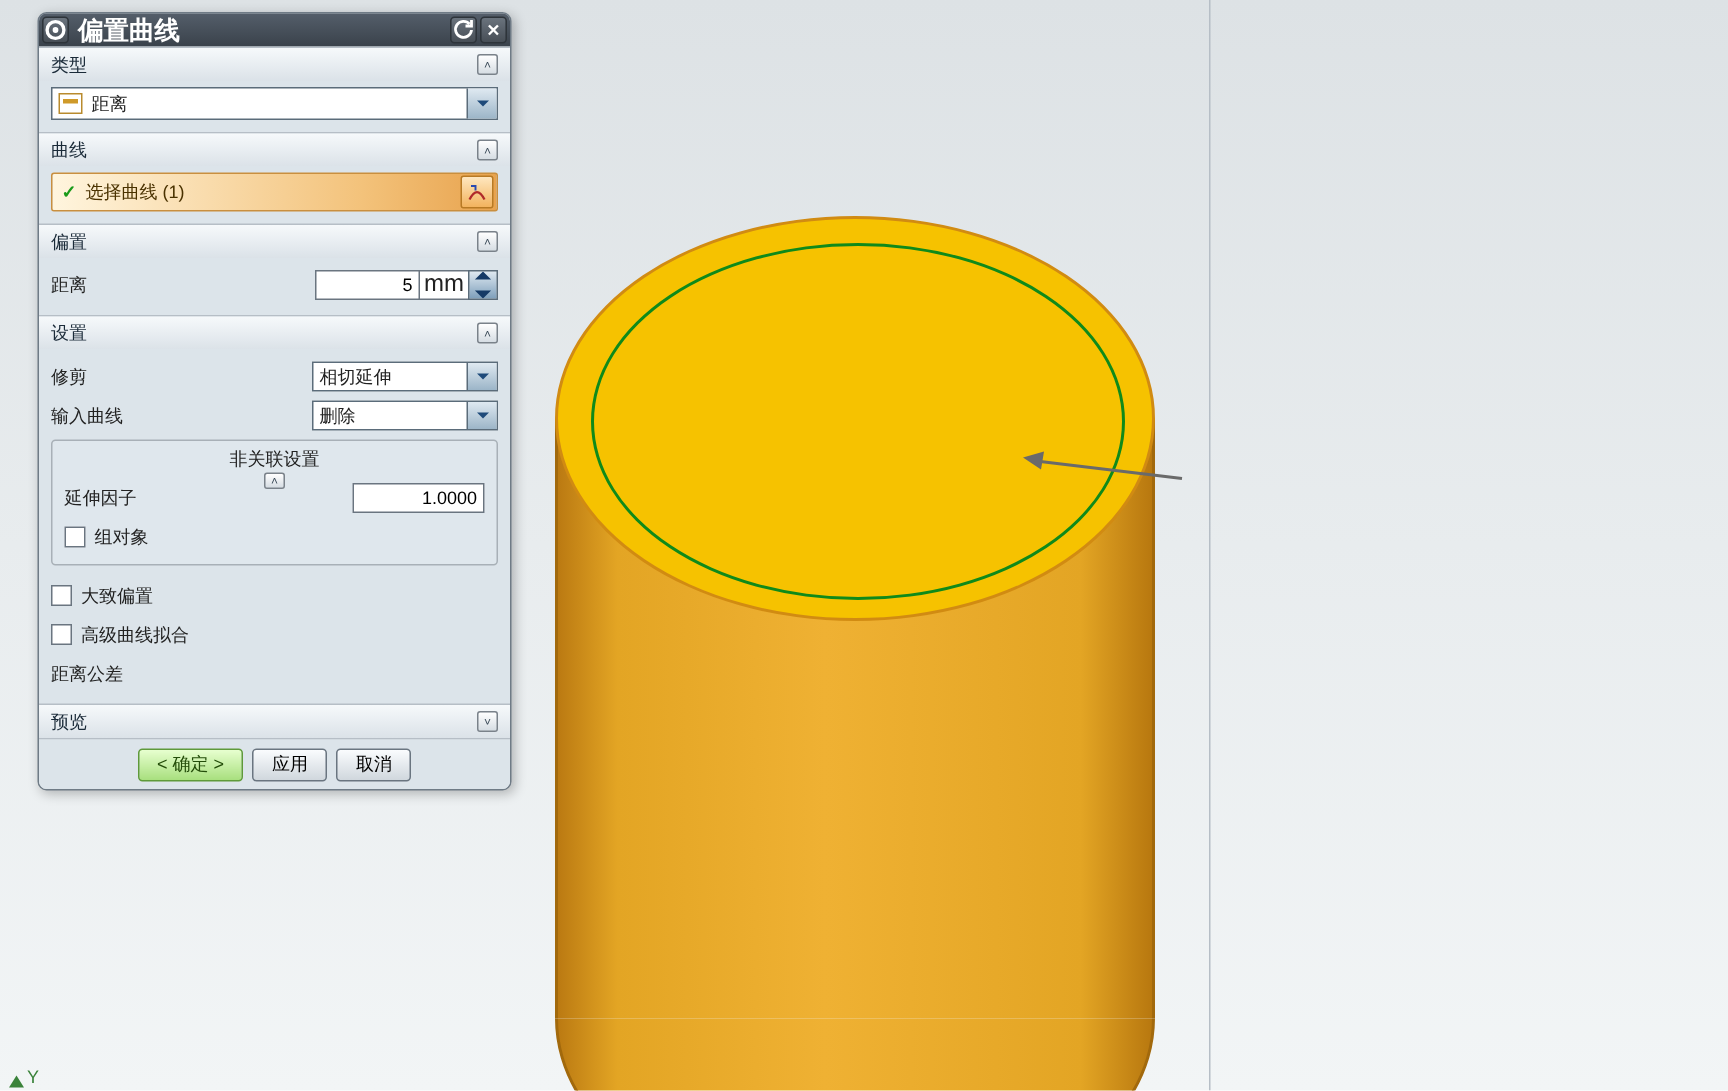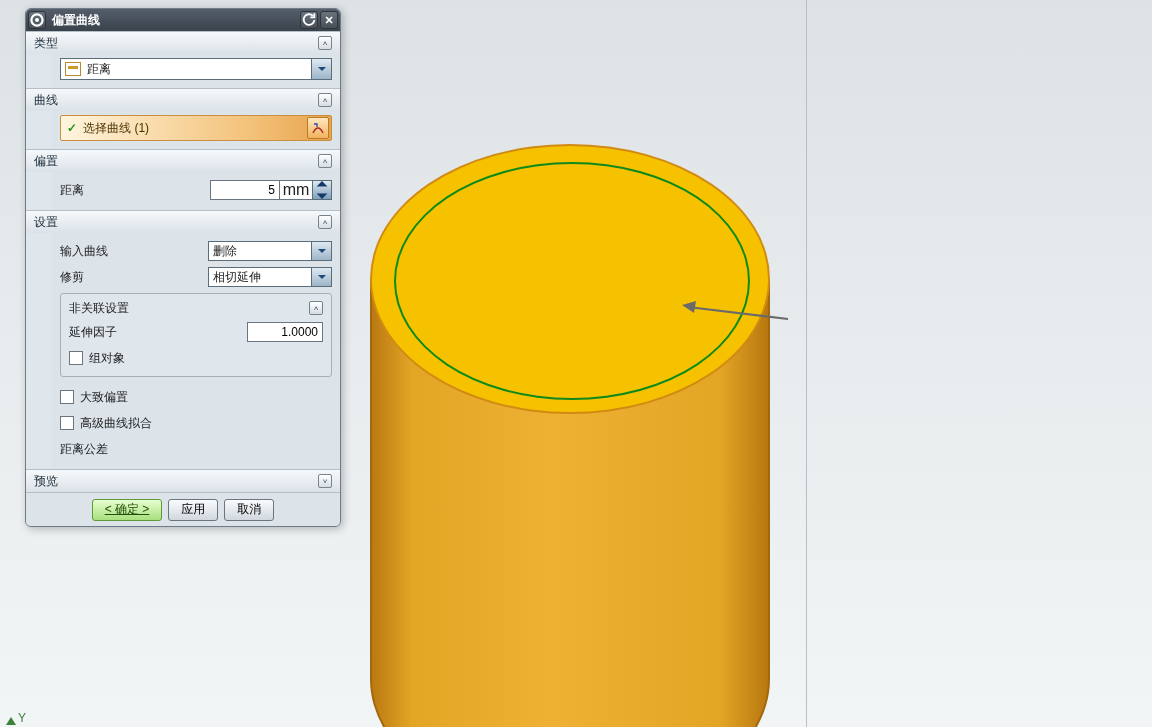--- a/index.html
+++ b/index.html
@@ -25,37 +25,37 @@
   padding: 0 2px 0 2px;
 }
 .title-gear, .title-reset, .title-close {
   width: 18px; height: 18px; border-radius: 3px;
   display:flex;align-items:center;justify-content:center;
   background: linear-gradient(180deg,#6a737d,#474e56);
   color:#fff; font-weight:bold; font-size:11px;
   cursor:pointer;
   border:1px solid #2e343a;
 }
-.title-text{ flex:1; padding-left:6px; font-size:12px; font-weight:bold;}
+.title-text{ flex:1; padding-left:6px; font-size:17px; font-weight:bold;}
 .title-reset{ margin-right:2px;}
 .section{ border-top:1px solid #b6bec6;}
 .section-header{
   height:22px; display:flex; align-items:center; justify-content:space-between;
   padding:0 8px;
   background: linear-gradient(180deg,#f6f9fb,#dbe2e8);
   color:#1a2a38; font-size:12px;
   cursor:pointer;
 }
 .chevron{
   width:14px;height:14px;border:1px solid #7a828a;border-radius:2px;
   display:flex;align-items:center;justify-content:center;
   background:linear-gradient(180deg,#fff,#d6dde3);
   font-size:8px;color:#3a4a58;
 }
-.section-body{ padding:4px 8px 8px 8px; background:#dce4ea;margin-left:26px; }
+.section-body{ padding:4px 8px 8px 8px; background:#dce4ea; }
 .select-wrap{
   height:22px; background:#fff; border:1px solid #5b6c7a;
   display:flex; align-items:center; padding:0 0 0 4px;
 }
 .select-icon{
   width:16px; height:14px; border:1px solid #b98b2e; background:#fff;
   margin-right:6px; position:relative;
 }
 .select-icon::after{content:""; position:absolute; left:2px; right:2px; top:3px; height:3px; background:#cf9a2a;}
 .select-text{ flex:1; font-size:12px;}
@@ -66,21 +66,21 @@
   cursor:pointer;
 }
 .dd-btn svg{width:10px;height:10px;}
 .row{ display:flex; align-items:center; height:24px; margin-top:2px;}
 .row-label{ flex: 0 0 110px; }
 .row-field{ flex:1; display:flex; justify-content:flex-end; align-items:center;}
 .numinput{
   width:70px; height:20px; border:1px solid #6a7580; background:#fff;
   text-align:right; padding:0 4px; font-size:12px;
 }
-.numinput-wide{ width:76px;padding-left:32px;}
+.numinput-wide{ width:88px;padding-left:32px;}
 .numinput-small{ width:60px;}
 .unit{ width:32px; height:20px; display:flex;align-items:center;justify-content:center;
   border-top:1px solid #6a7580;border-bottom:1px solid #6a7580; background:#fff; font-size:16px;}
 .step-btn{
   width:20px;height:20px;border:1px solid #5b6c7a;
   background:linear-gradient(180deg,#dfe9f1,#7e9fbb);
   display:flex;align-items:center;justify-content:center;cursor:pointer;
 }
 .small-btn{
   width:20px;height:20px;border:1px solid #6a7580;background:linear-gradient(180deg,#fff,#d0d7dd);
@@ -101,34 +101,34 @@
 .cb{ width:14px;height:14px;border:1px solid #6a7580;background:#fff;display:inline-block;margin-right:6px;vertical-align:middle;}
 .select-small{
   width:124px;height:20px;border:1px solid #5b6c7a;background:#fff;
   display:flex;align-items:center;padding:0 0 0 4px;
 }
 .select-small .dd-btn{height:18px;}
 .inner-frame{
   border:1px solid #a8b0b7; border-radius:3px; padding:4px 8px 6px 8px;
   background:#dfe7ed; margin-top:4px;
 }
-.inner-header{ display:flex;align-items:center;justify-content:space-between;height:20px;font-size:12px;}
+.inner-header{ display:flex;align-items:center;justify-content:space-between;height:20px;font-size:12px;flex-direction:column;}
 .btnrow{
   height:34px; display:flex;align-items:center;justify-content:center;gap:6px;
   border-top:1px solid #b6bec6;
   background:#dce4ea; border-radius:0 0 5px 5px;
 }
 .btn{
   height:22px; padding:0 12px; border:1px solid #6a7580;border-radius:3px;
   background:linear-gradient(180deg,#fafcfe,#d0d7dd);
   font-size:12px; cursor:pointer; display:flex;align-items:center;
 }
 .btn-ok{
   background:linear-gradient(180deg,#e7ffcf,#a8df7e);
-  border-color:#5f9a3a;color:#244d0a;text-decoration:underline;
+  border-color:#5f9a3a;color:#244d0a;
 }
 
 .viewport{
   position:absolute; left:360px; top:14px; width:430px; height:690px;
 }
 .cylinder{
   position:absolute; left:10px; top:130px; width:400px; height:530px;
 }
 .cyl-top{
   position:absolute; left:0; top:0; width:400px; height:270px;
@@ -248,37 +248,37 @@
     </div>
   </div>
 
   <div class="section">
     <div class="section-header">
       <span>设置</span>
       <span class="chevron">˄</span>
     </div>
     <div class="section-body">
       <div class="row">
-        <span class="row-label">输入曲线</span>
+        <span class="row-label">修剪</span>
         <span class="row-field">
           <span class="select-small">
-            <span style="flex:1">删除</span>
+            <span style="flex:1">相切延伸</span>
             <span class="dd-btn">
                 <svg viewBox="0 0 10 10">
                   <path d="M1 3 L5 7 L9 3" fill="#1e4a7a"></path>
                 </svg>
               </span>
           </span>
         </span>
       </div>
       <div class="row">
-        <span class="row-label">修剪</span>
+        <span class="row-label">输入曲线</span>
         <span class="row-field">
           <span class="select-small">
-            <span style="flex:1">相切延伸</span>
+            <span style="flex:1">删除</span>
             <span class="dd-btn">
                 <svg viewBox="0 0 10 10">
                   <path d="M1 3 L5 7 L9 3" fill="#1e4a7a"></path>
                 </svg>
               </span>
           </span>
         </span>
       </div>
 
       <div class="inner-frame">

